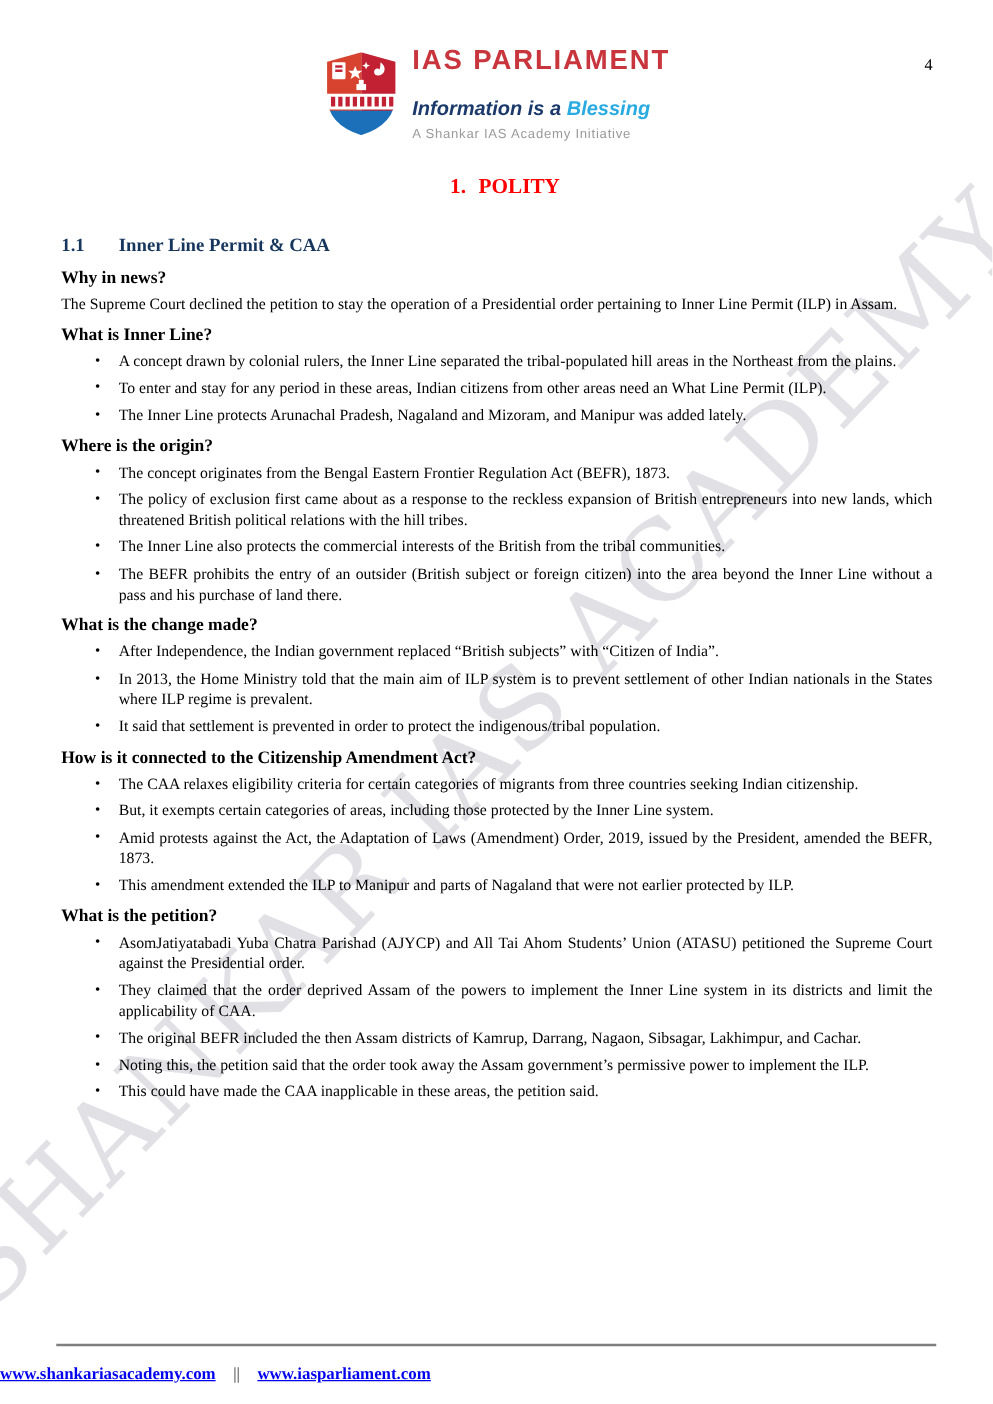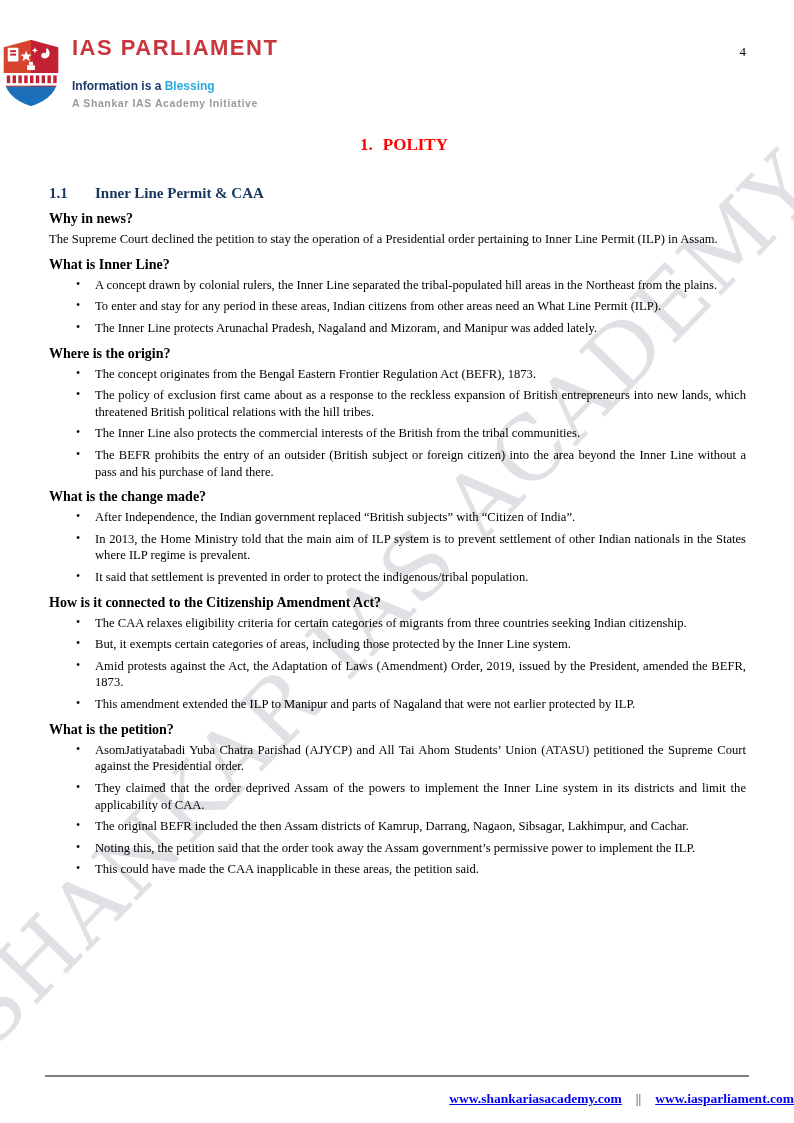--- a/index.html
+++ b/index.html
@@ -16,21 +16,21 @@
   
   .page-number {
     position: absolute;
     top: 44px;
     right: 48px;
     font-size: 13px;
     z-index: 2;
   }
   .logo-row {
     display: flex;
-    justify-content: flex-start;
+    justify-content: center;
     align-items: flex-start;
     padding-top: 36px;
     position: relative;
     z-index: 1;
   }
   .logo {
     display: flex;
     align-items: center;
     gap: 10px;
   }
@@ -38,29 +38,30 @@
   .logo-title {
     font-family: "Liberation Sans", sans-serif;
     font-weight: 700;
     font-size: 22px;
     letter-spacing: 1.5px;
     color: var(--logo-red, #C9353D);
     line-height: 1.05;
   }
   .logo-tagline {
     font-family: "Liberation Sans", sans-serif;
-    font-weight: 700;
-    font-size: 12px;
+    font-style: italic;
+    font-weight: 700;
+    font-size: 16px;
     color: var(--tagline-navy, #1B3A6B);
     margin-top: 20px;
   }
   .logo-tagline .blessing { color: var(--tagline-blue, #29ABE2); }
   .logo-subtitle {
     font-family: "Liberation Sans", sans-serif;
-    font-weight: 700;
+    font-weight: 400;
     font-size: 10.5px;
     letter-spacing: 0.6px;
     color: var(--subtitle-gray, #9A9A9A);
     margin-top: 4px;
   }
   
   .main-title {
     margin: 14px 0 0 0;
     text-align: center;
     font-size: 24px;
@@ -150,21 +151,21 @@
     right: 45px;
     bottom: 46px;
     border-top: 2px solid var(--footer-rule-gray, #7F7F7F);
     z-index: 1;
   }
   .footer-links {
     position: absolute;
     left: 0;
     right: 0;
     bottom: 16px;
-    text-align: right;
+    text-align: left;
     font-size: 13.5px;
     font-weight: 700;
     z-index: 1;
   }
   .footer-links a {
     color: var(--link-blue, #0000EE);
     text-decoration: underline;
     cursor: pointer;
   }
   .footer-links .sep {

